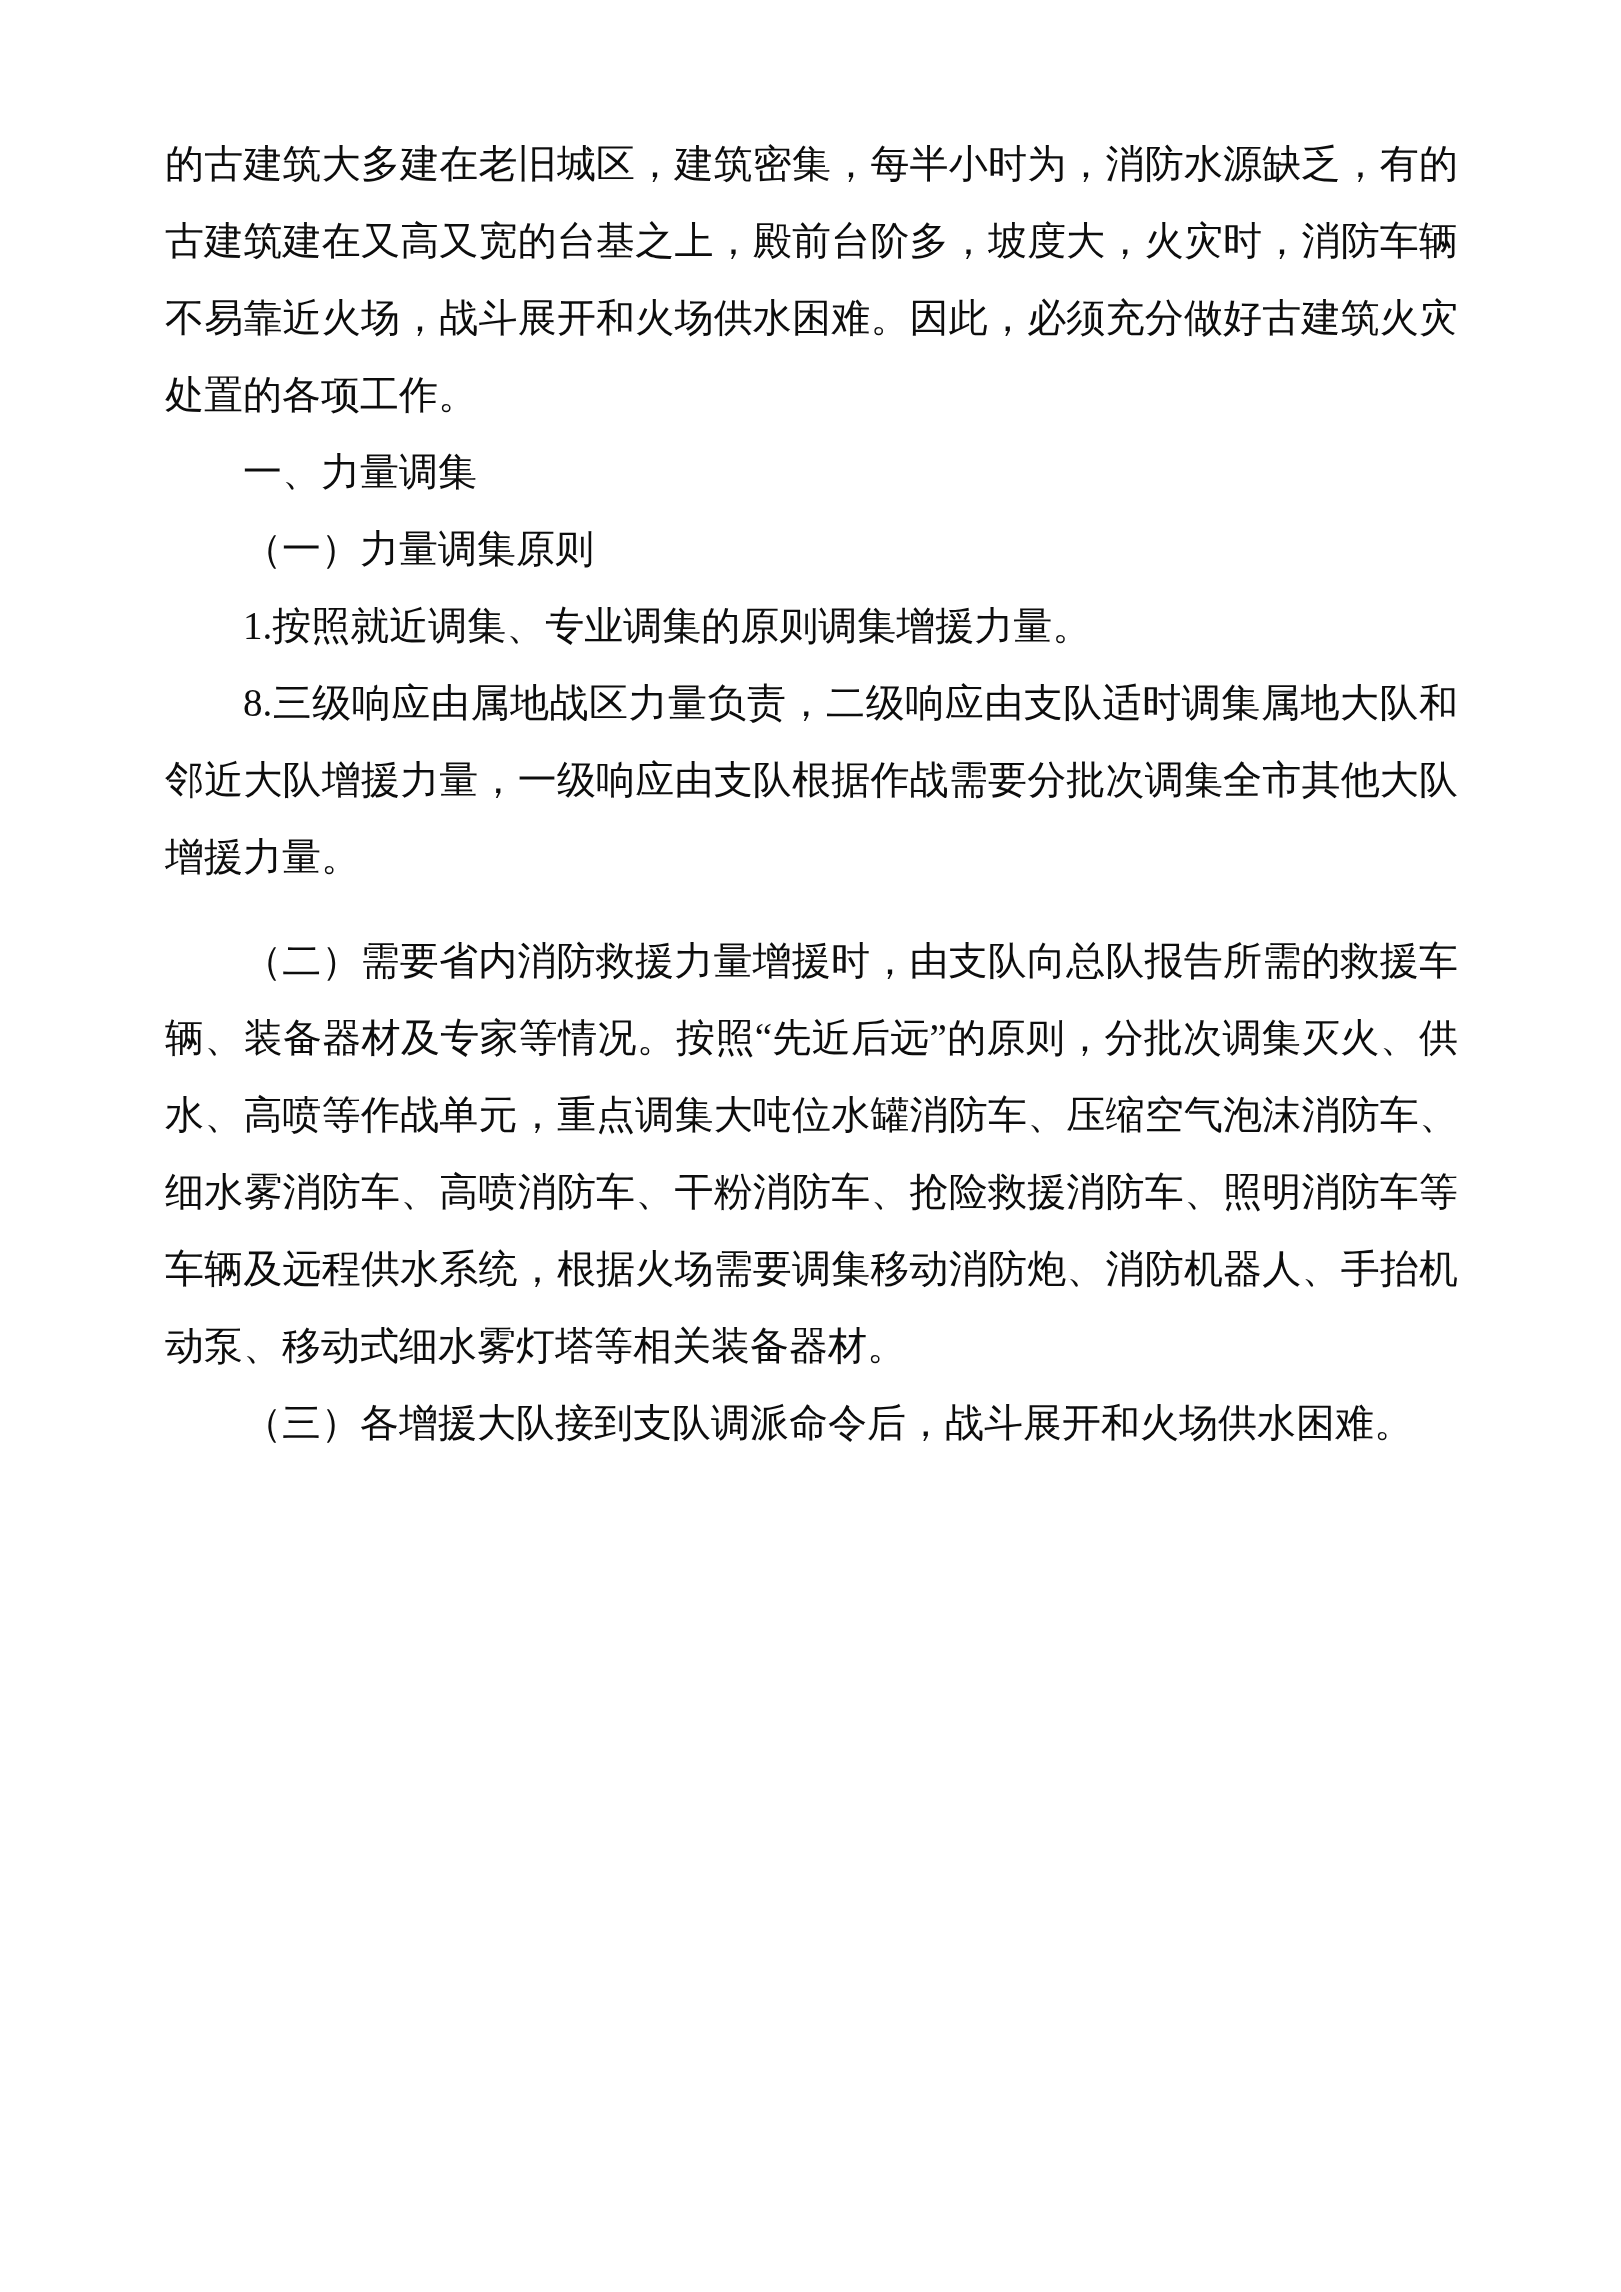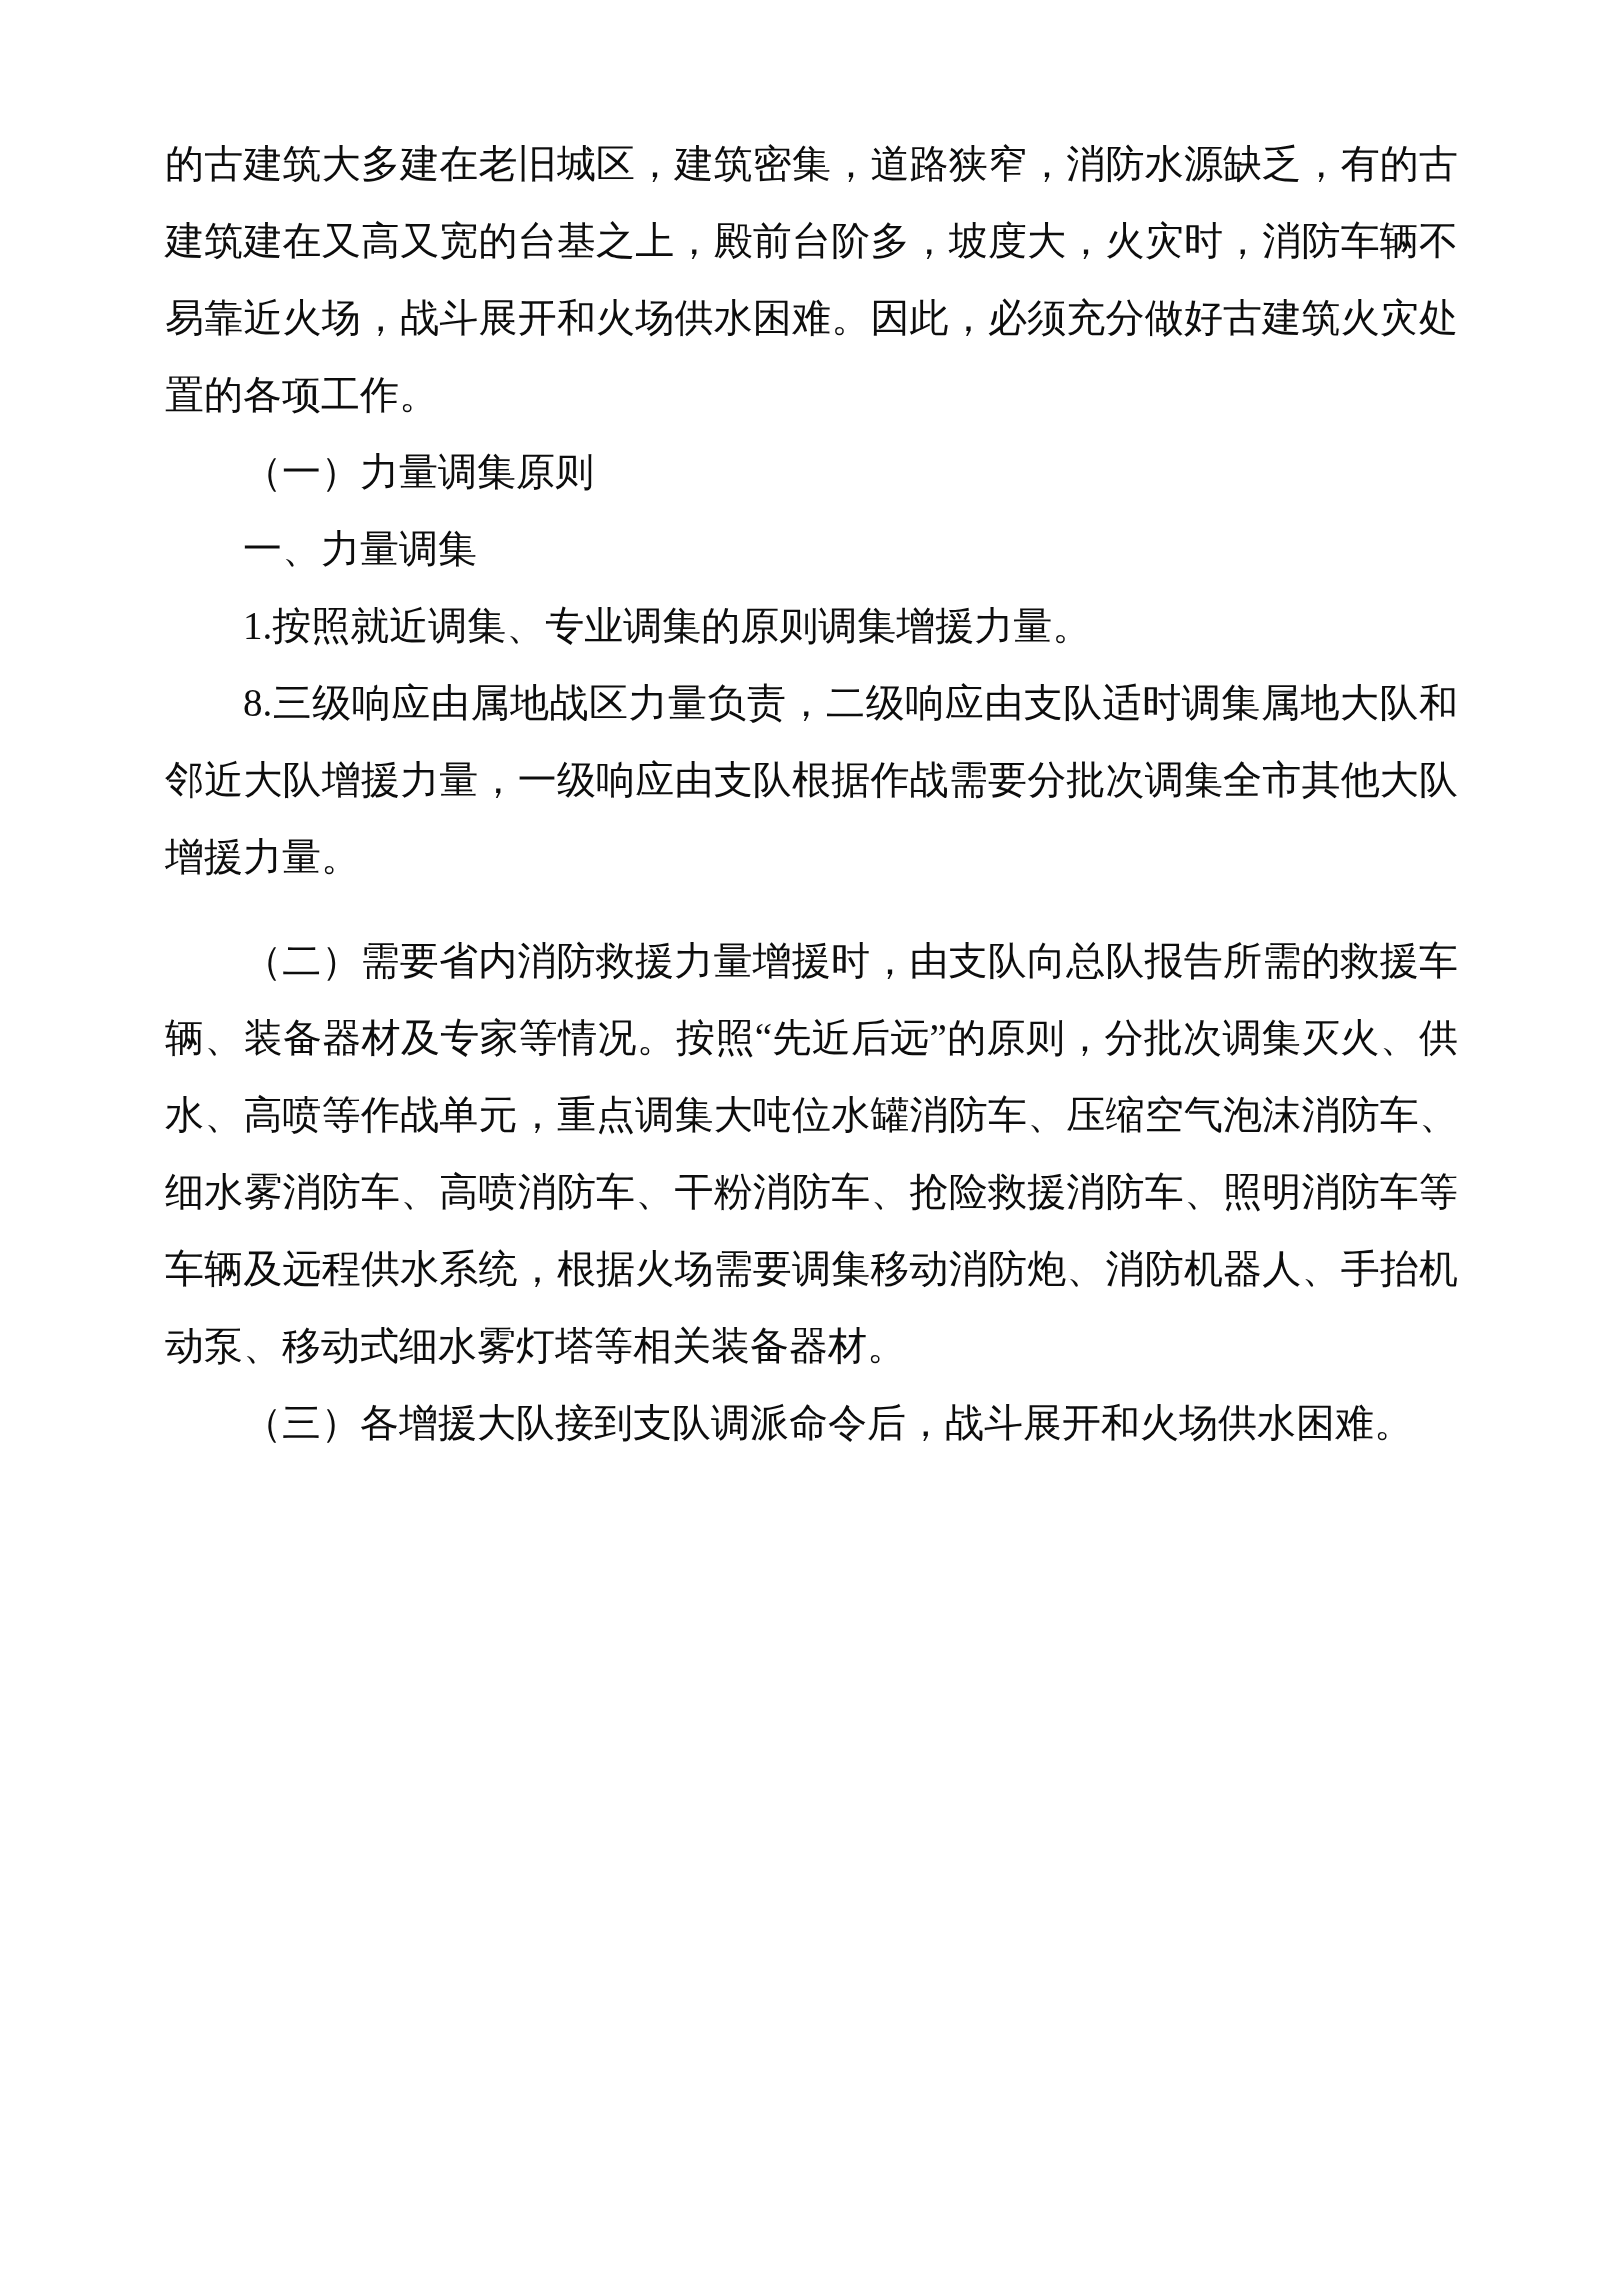--- a/index.html
+++ b/index.html
@@ -33,25 +33,25 @@
     text-indent: 2em;
   }
   .para.space-before {
     margin-top: 27.4px;
   }
 </style>
 </head>
 <body>
 
 <div class="page">
-  <p class="para">的古建筑大多建在老旧城区，建筑密集，道路狭窄，消防水源缺乏，有的古建筑建在又高又宽的台基之上，殿前台阶多，坡度大，火灾时，消防车辆不易靠近火场，战斗展开和火场供水困难。因此，必须充分做好古建筑火灾处置的各项工作。</p>
+  <p class="para">的古建筑大多建在老旧城区，建筑密集，每半小时为，消防水源缺乏，有的古建筑建在又高又宽的台基之上，殿前台阶多，坡度大，火灾时，消防车辆不易靠近火场，战斗展开和火场供水困难。因此，必须充分做好古建筑火灾处置的各项工作。</p>
+
+  <p class="para indent">一、力量调集</p>
 
   <p class="para indent">（一）力量调集原则</p>
-
-  <p class="para indent">一、力量调集</p>
 
   <p class="para indent">1.按照就近调集、专业调集的原则调集增援力量。</p>
 
   <p class="para indent">8.三级响应由属地战区力量负责，二级响应由支队适时调集属地大队和邻近大队增援力量，一级响应由支队根据作战需要分批次调集全市其他大队增援力量。</p>
 
   <p class="para indent space-before">（二）需要省内消防救援力量增援时，由支队向总队报告所需的救援车辆、装备器材及专家等情况。按照“先近后远”的原则，分批次调集灭火、供水、高喷等作战单元，重点调集大吨位水罐消防车、压缩空气泡沫消防车、细水雾消防车、高喷消防车、干粉消防车、抢险救援消防车、照明消防车等车辆及远程供水系统，根据火场需要调集移动消防炮、消防机器人、手抬机动泵、移动式细水雾灯塔等相关装备器材。</p>
 
   <p class="para indent">（三）各增援大队接到支队调派命令后，战斗展开和火场供水困难。</p>
 
 </div>

